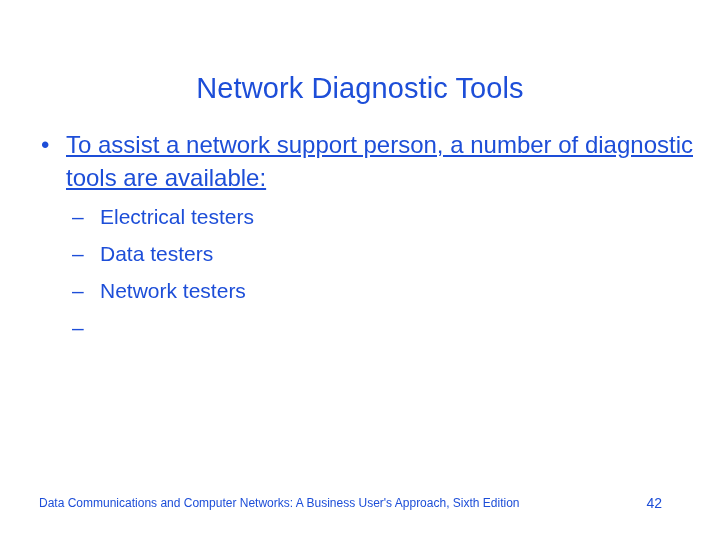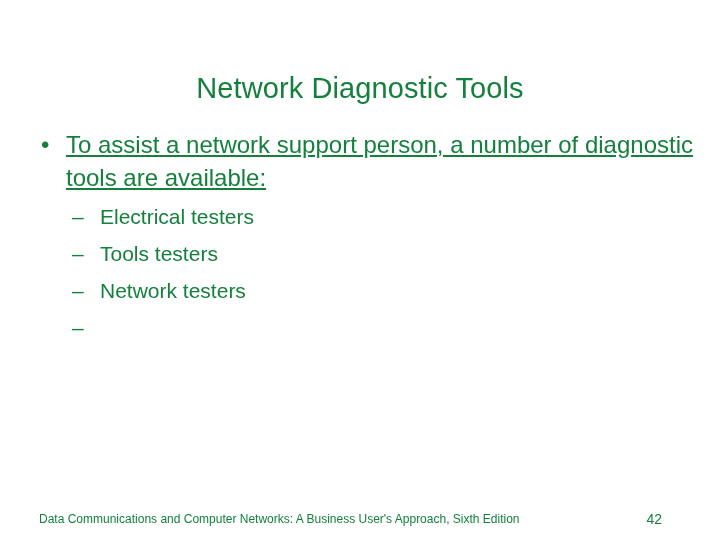--- a/index.html
+++ b/index.html
@@ -9,21 +9,21 @@
   }
   body {
     font-family: "Liberation Sans", sans-serif;
   }
   #slide {
     position: relative;
     width: 720px;
     height: 540px;
     background: #ffffff;
     overflow: hidden;
-    color: #15803d;
+    color: #1d4ed8;
   }
   #slide-title {
     position: absolute;
     left: 0;
     top: 52px;
     width: 720px;
     text-align: center;
     font-size: 29px;
     font-weight: 400;
     line-height: 34px;
@@ -67,21 +67,21 @@
   .lvl2 .marker {
     position: absolute;
     left: 36px;
     top: 0;
     font-size: 21px;
     line-height: 37px;
   }
   #footer {
     position: absolute;
     left: 39px;
-    top: 511px;
+    top: 495px;
     width: 645px;
     height: 18px;
   }
   #footer-text {
     position: absolute;
     left: 0;
     top: 0;
     font-size: 12px;
     line-height: 16px;
     white-space: nowrap;
@@ -110,21 +110,21 @@
 
     <div class="sublist">
 
       <div class="lvl2">
         <span class="marker">–</span>
         <span class="text">Electrical testers</span>
       </div>
 
       <div class="lvl2">
         <span class="marker">–</span>
-        <span class="text">Tools testers</span>
+        <span class="text">Data testers</span>
       </div>
 
       <div class="lvl2">
         <span class="marker">–</span>
         <span class="text">Network testers</span>
       </div>
 
       <div class="lvl2">
         <span class="marker">–</span>
       </div>

